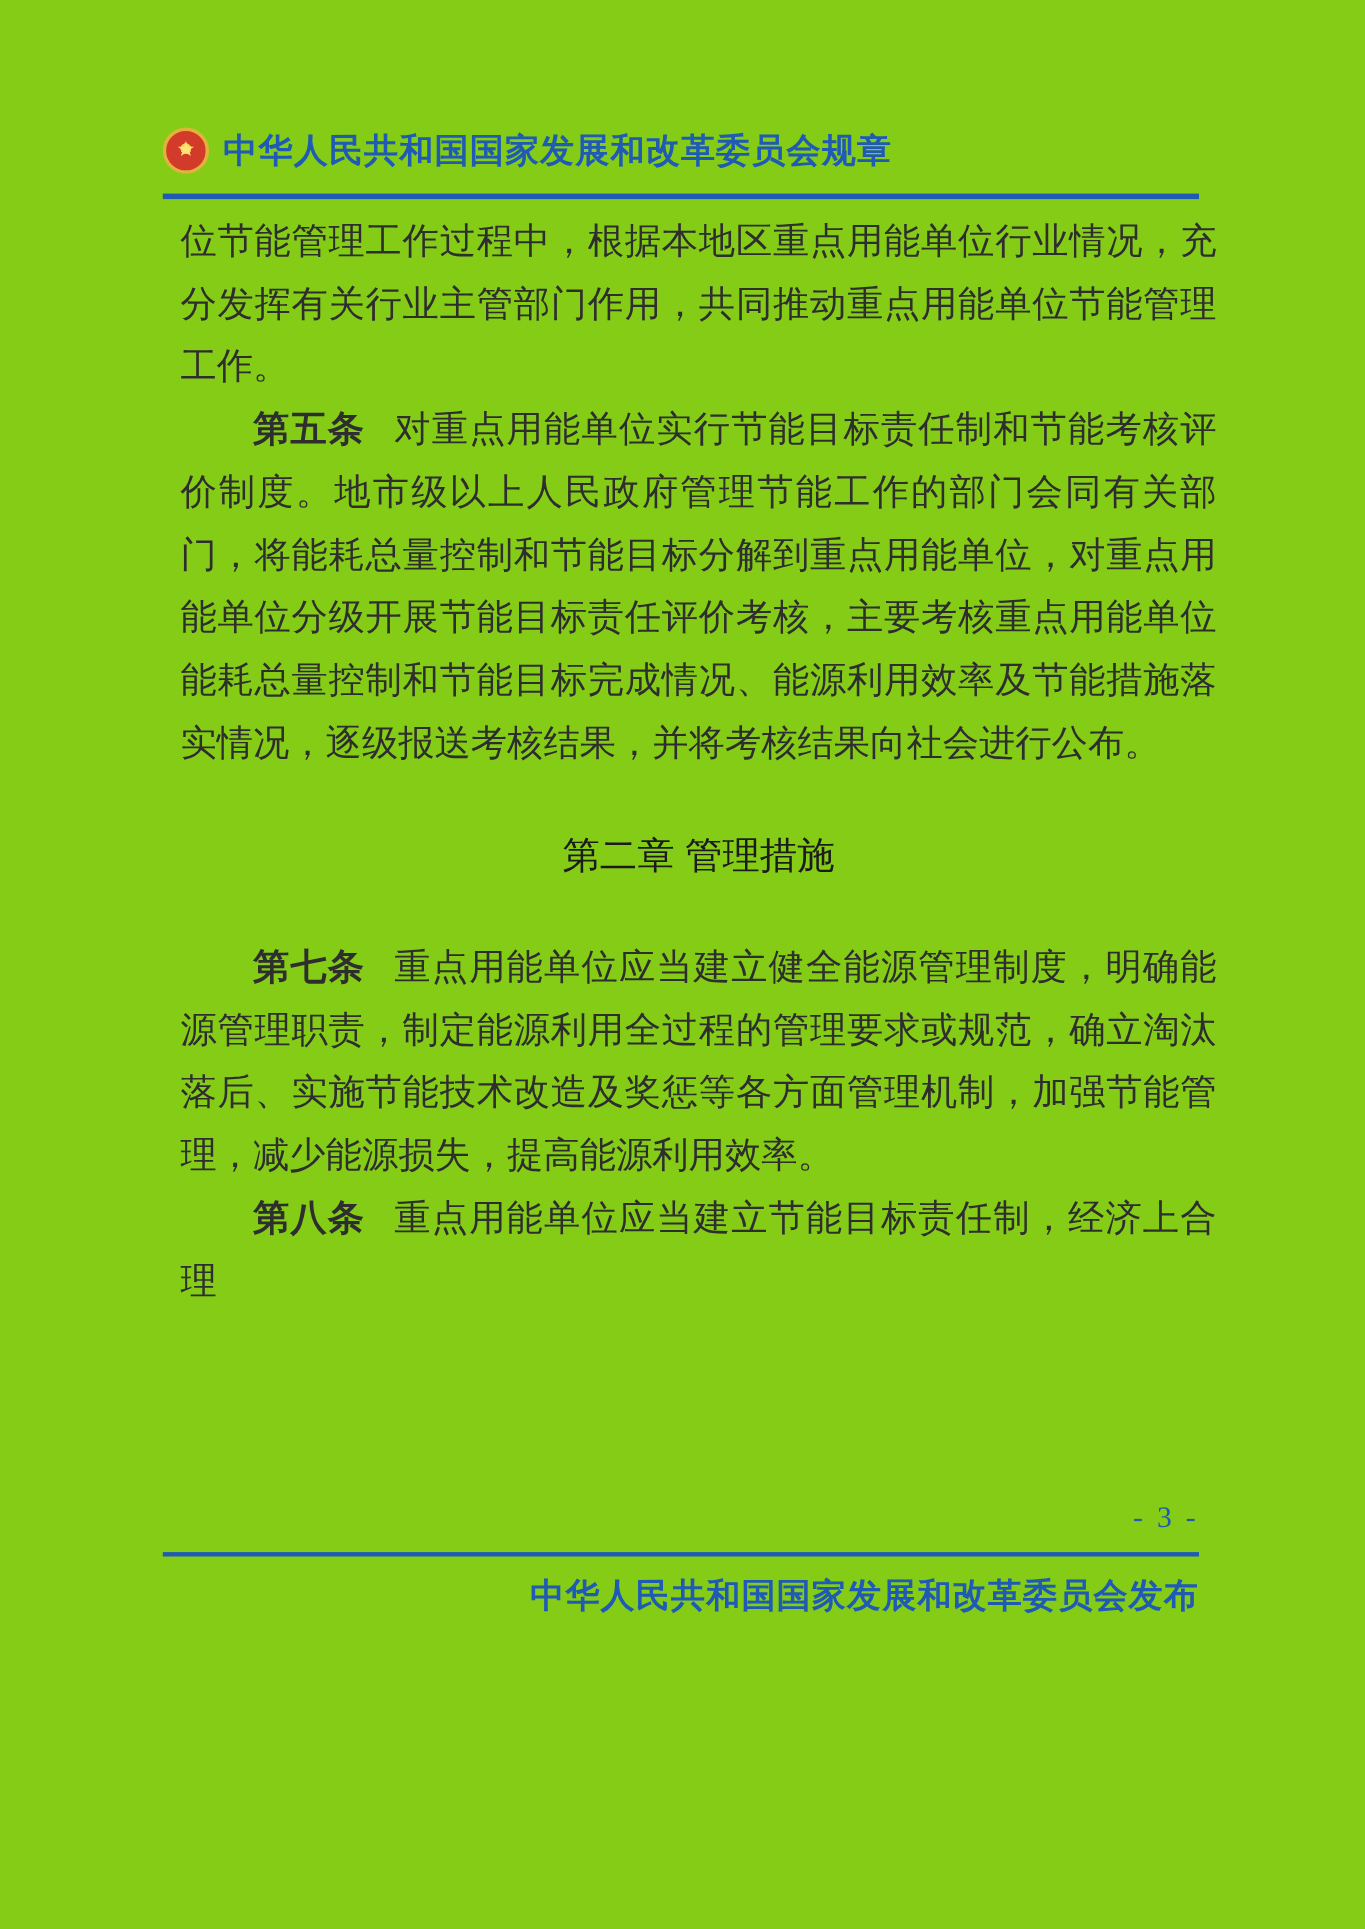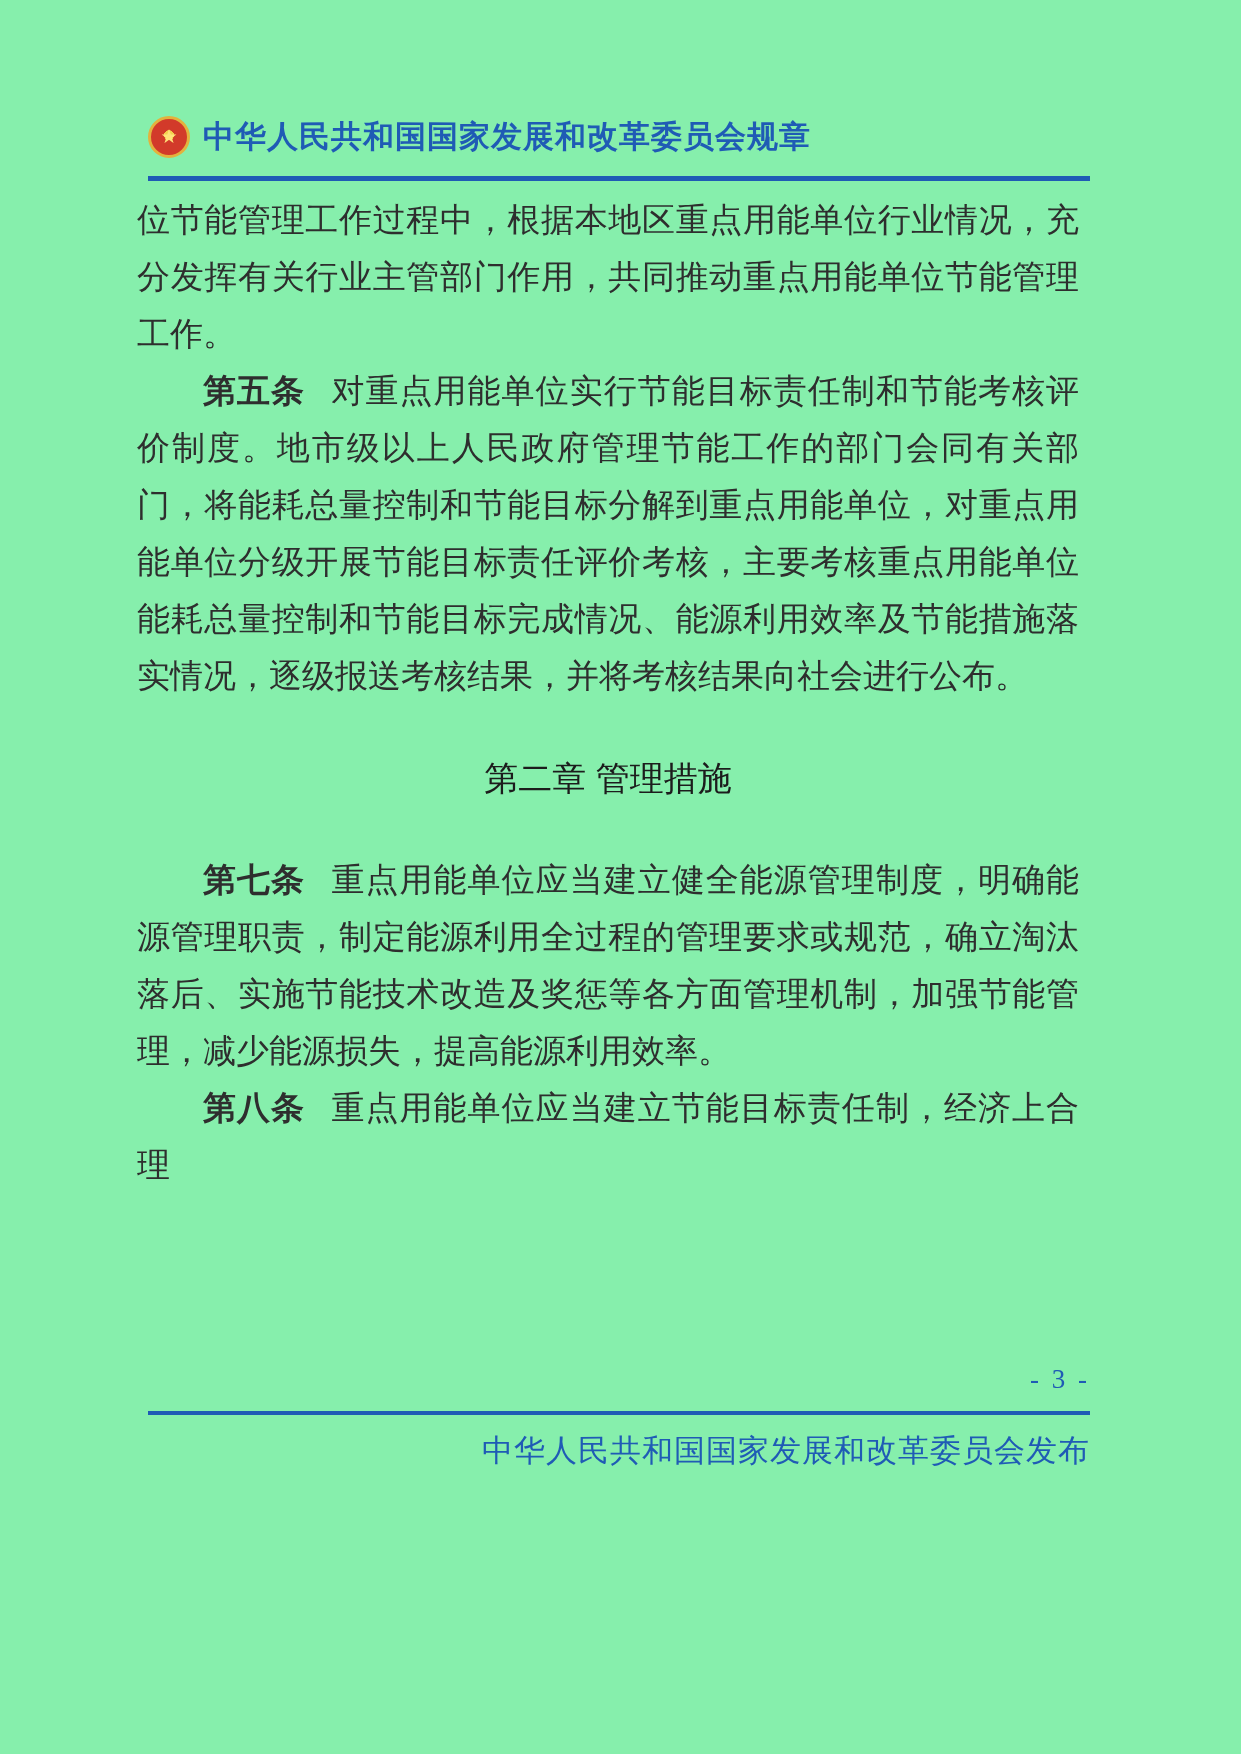--- a/index.html
+++ b/index.html
@@ -1,20 +1,20 @@
 <!DOCTYPE html>
 <html style="--accent: #1f5bb5; --ink: #2e2e2e;"><head>
 <meta charset="utf-8">
 <style>
   * { margin: 0; padding: 0; box-sizing: border-box; }
   :root { --accent: #1f5bb5; --ink: #2e2e2e; }
   html, body { background: #ffffff; }
   .page {
     width: 1241px; height: 1754px;
-    background: #86efac;
+    background: #84cc16;
     position: relative;
     margin: 0 auto;
     overflow: hidden;
     font-family: "Liberation Serif", "DejaVu Serif", serif;
   }
 
   
   .doc-header {
     position: absolute; left: 148px; top: 116px; width: 942px;
     display: flex; align-items: center; gap: 13px;
@@ -41,21 +41,21 @@
     font-family: "Liberation Serif", "DejaVu Serif", serif;
   }
 
   
   .rule { position: absolute; left: 148px; width: 942px; background: var(--accent); }
   .rule-top { top: 176px; height: 5px; }
   .rule-bottom { top: 1411px; height: 4px; }
 
   
   .doc-body {
-    position: absolute; left: 137px; top: 192px; width: 942px;
+    position: absolute; left: 164px; top: 192px; width: 942px;
     color: var(--ink);
     font-size: 33px; line-height: 57px;
     text-align: justify;
     text-justify: inter-character;
   }
   .para { text-align: justify; }
   .indent { text-indent: 2em; }
   .lead { font-weight: bold; padding-right: 0.8em; }
 
   .chapter {
@@ -73,21 +73,21 @@
     position: absolute; right: 151px; top: 1362px;
     color: var(--accent);
     font-size: 27px; line-height: 34px;
     letter-spacing: 3px;
   }
   .doc-footer {
     position: absolute; left: 148px; top: 1430px; width: 942px;
     text-align: right;
   }
   .publisher {
-    font-size: 31px; font-weight: normal;
+    font-size: 31px; font-weight: bold;
     color: var(--accent);
     letter-spacing: 1px;
     font-family: "Liberation Serif", "DejaVu Serif", serif;
   }
 </style>
 </head>
 <body>
 
 <div class="page">
 

